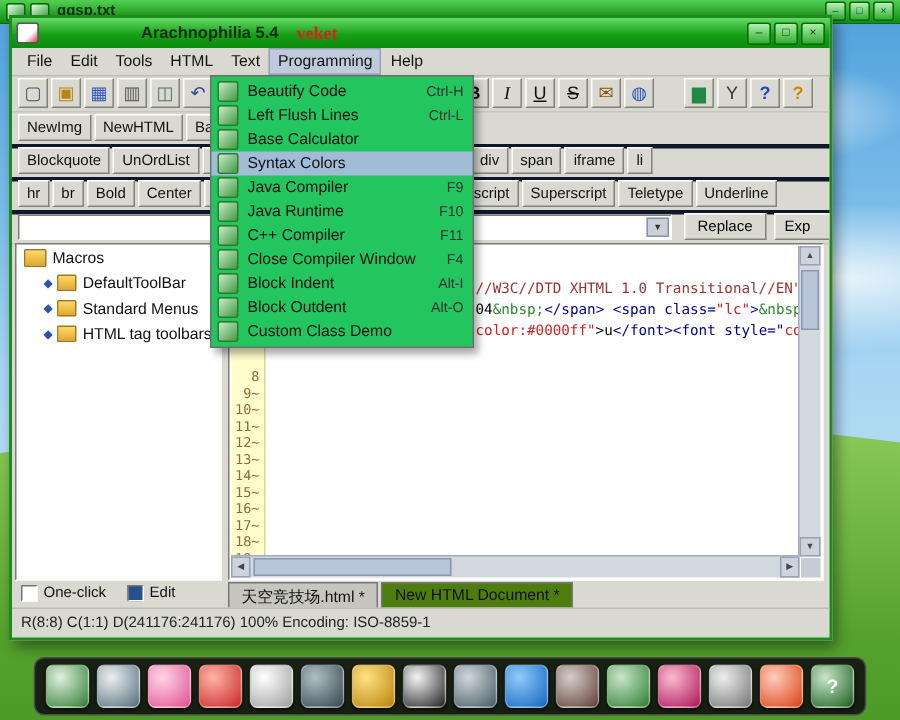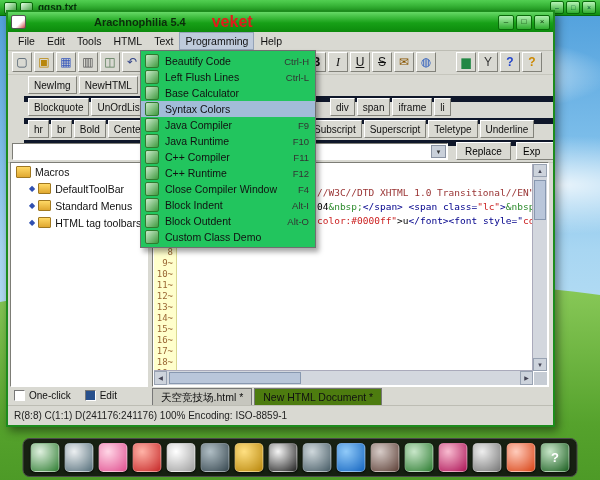--- a/index.html
+++ b/index.html
@@ -24,36 +24,36 @@
   .sbtn{width:12px;height:11px;margin-left:2px;background:linear-gradient(180deg,#b8f2b8,#2fae2f);border:1px solid #0a6a0a;border-radius:2px;
     display:flex;align-items:center;justify-content:center;font-size:7px;color:#053;line-height:1;}
   
   .app{position:absolute;left:6px;top:10px;width:549px;height:417px;box-sizing:border-box;z-index:2;
     border:2px solid #1d8c1d;background:#d9d9d2;box-shadow:3px 4px 9px rgba(0,0,0,.45);}
   .titlebar{position:absolute;left:0;right:0;top:0;height:20px;display:flex;align-items:center;padding:0 3px;
     background:linear-gradient(180deg,#66d966 0%,#17a017 55%,#0c8a0c 100%);color:#0b2d0b;}
   .appicon{width:13px;height:12px;background:#f4f4f4;border:1px solid #555;border-radius:2px;margin-right:4px;
     background:linear-gradient(135deg,#ffffff 60%,#cc4444);}
   .wtitle{font-weight:bold;font-size:11px;margin-left:64px;}
-  .badge{color:#e31b1b;font-weight:bold;font-size:16px;margin-left:26px;}
+  .badge{color:#e31b1b;font-weight:bold;font-size:12px;margin-left:12px;font-family:Liberation Serif, serif;}
   .titlebtns{margin-left:auto;display:flex;}
   .tbtn{width:14px;height:13px;margin-left:2px;background:linear-gradient(180deg,#aef0ae,#2fae2f);border:1px solid #0a6a0a;
     border-radius:2px;color:#073807;font-size:8px;display:flex;align-items:center;justify-content:center;line-height:1;}
   
   .menubar{position:absolute;left:0;right:0;top:20px;height:18px;display:flex;align-items:center;padding-left:4px;
     background:#d9d9d2;border-bottom:1px solid #bdbdb4;}
   .mb{padding:2px 5px;font-size:10.5px;color:#111;border:1px solid transparent;}
   .mb.open{background:#bfcbdc;border:1px solid #94a3b8;}
   
   .toolbar1{position:absolute;left:0;right:0;top:38px;height:24px;display:flex;align-items:center;padding-left:4px;border-bottom:1px solid #c6c6bd;}
   .btn3d{background:#d9d9d2;border:1px solid;border-color:#ffffff #82827a #82827a #ffffff;box-sizing:border-box;}
   .ticon{width:20px;height:20px;margin-right:2px;display:flex;align-items:center;justify-content:center;font-size:12px;flex:none;}
   .tg{line-height:1;}
   
-  .brow{position:absolute;left:16px;right:0;height:22px;overflow:hidden;border-bottom:6px solid #0f172a;}
+  .brow{position:absolute;left:0;right:0;height:22px;overflow:hidden;border-bottom:3px solid #0f172a;}
   #brow2{top:62px}#brow3{top:84px}#brow4{top:106px}
   .rowgrp{position:absolute;left:4px;top:2px;display:flex;}
   .rowgrp.right{left:0;}
   .tbtn2{height:18px;padding:3px 5px;font-size:10px;margin-right:2px;white-space:nowrap;line-height:11px;color:#111;}
   
   .searchrow{position:absolute;left:0;right:0;top:128px;height:22px;overflow:hidden;border-bottom:1px solid #c6c6bd;}
   .combo{position:absolute;left:4px;top:3px;width:436px;height:17px;background:#fff;box-sizing:border-box;
     border:1px solid;border-color:#7d7d76 #ffffff #ffffff #7d7d76;}
   .combo .cvalue{position:absolute;left:3px;top:2px;font-size:10px;}
   .combo .arrow{position:absolute;right:1px;top:1px;bottom:1px;width:15px;background:#c9d0da;border:1px solid #8a93a3;
@@ -373,25 +373,20 @@
         </div>
         <div class="mitem">
           <span class="micon"></span>
           <span class="mlabel">Java Runtime</span>
           <span class="msc">F10</span>
         </div>
         <div class="mitem">
           <span class="micon"></span>
           <span class="mlabel">C++ Compiler</span>
           <span class="msc">F11</span>
-        </div>
-        <div class="mitem">
-          <span class="micon"></span>
-          <span class="mlabel">C++ Runtime</span>
-          <span class="msc">F12</span>
         </div>
         <div class="mitem">
           <span class="micon"></span>
           <span class="mlabel">Close Compiler Window</span>
           <span class="msc">F4</span>
         </div>
         <div class="mitem">
           <span class="micon"></span>
           <span class="mlabel">Block Indent</span>
           <span class="msc">Alt-I</span>

